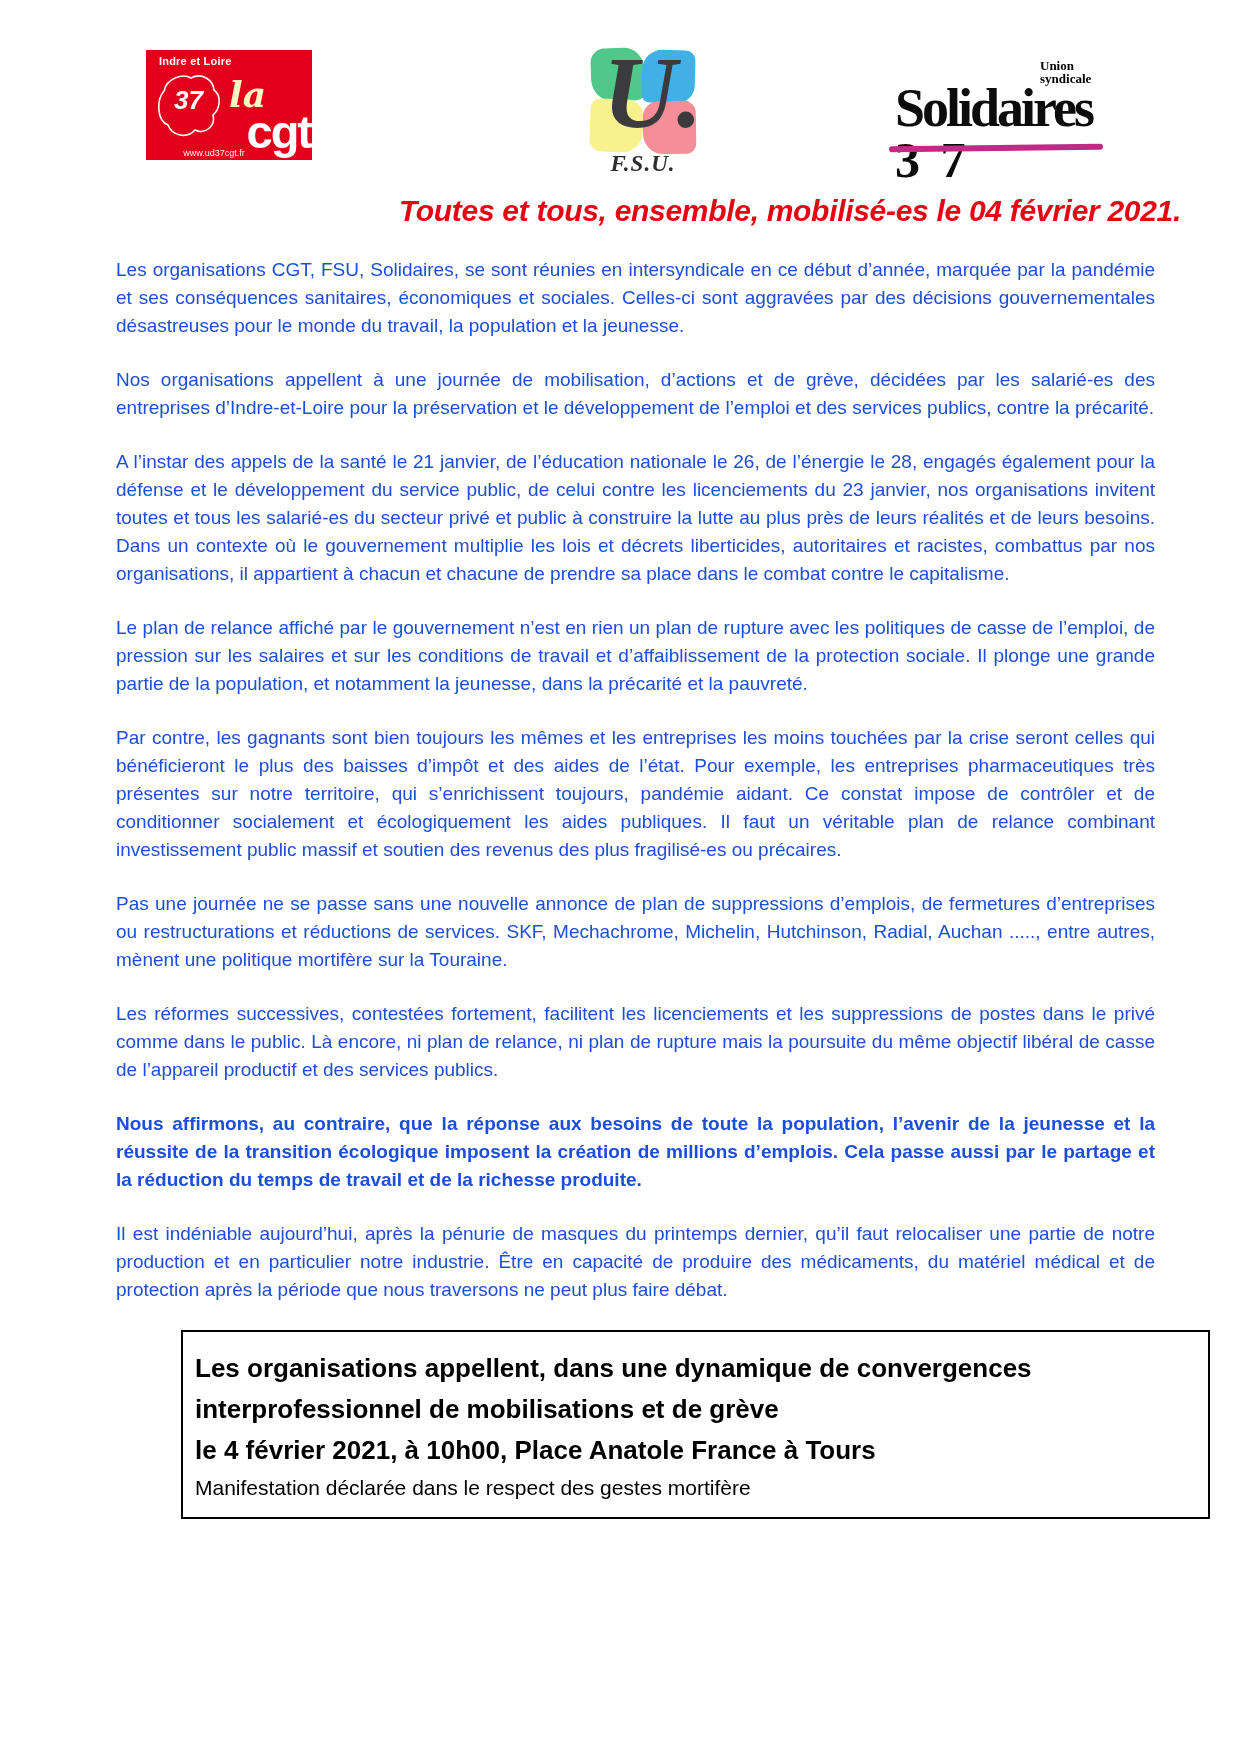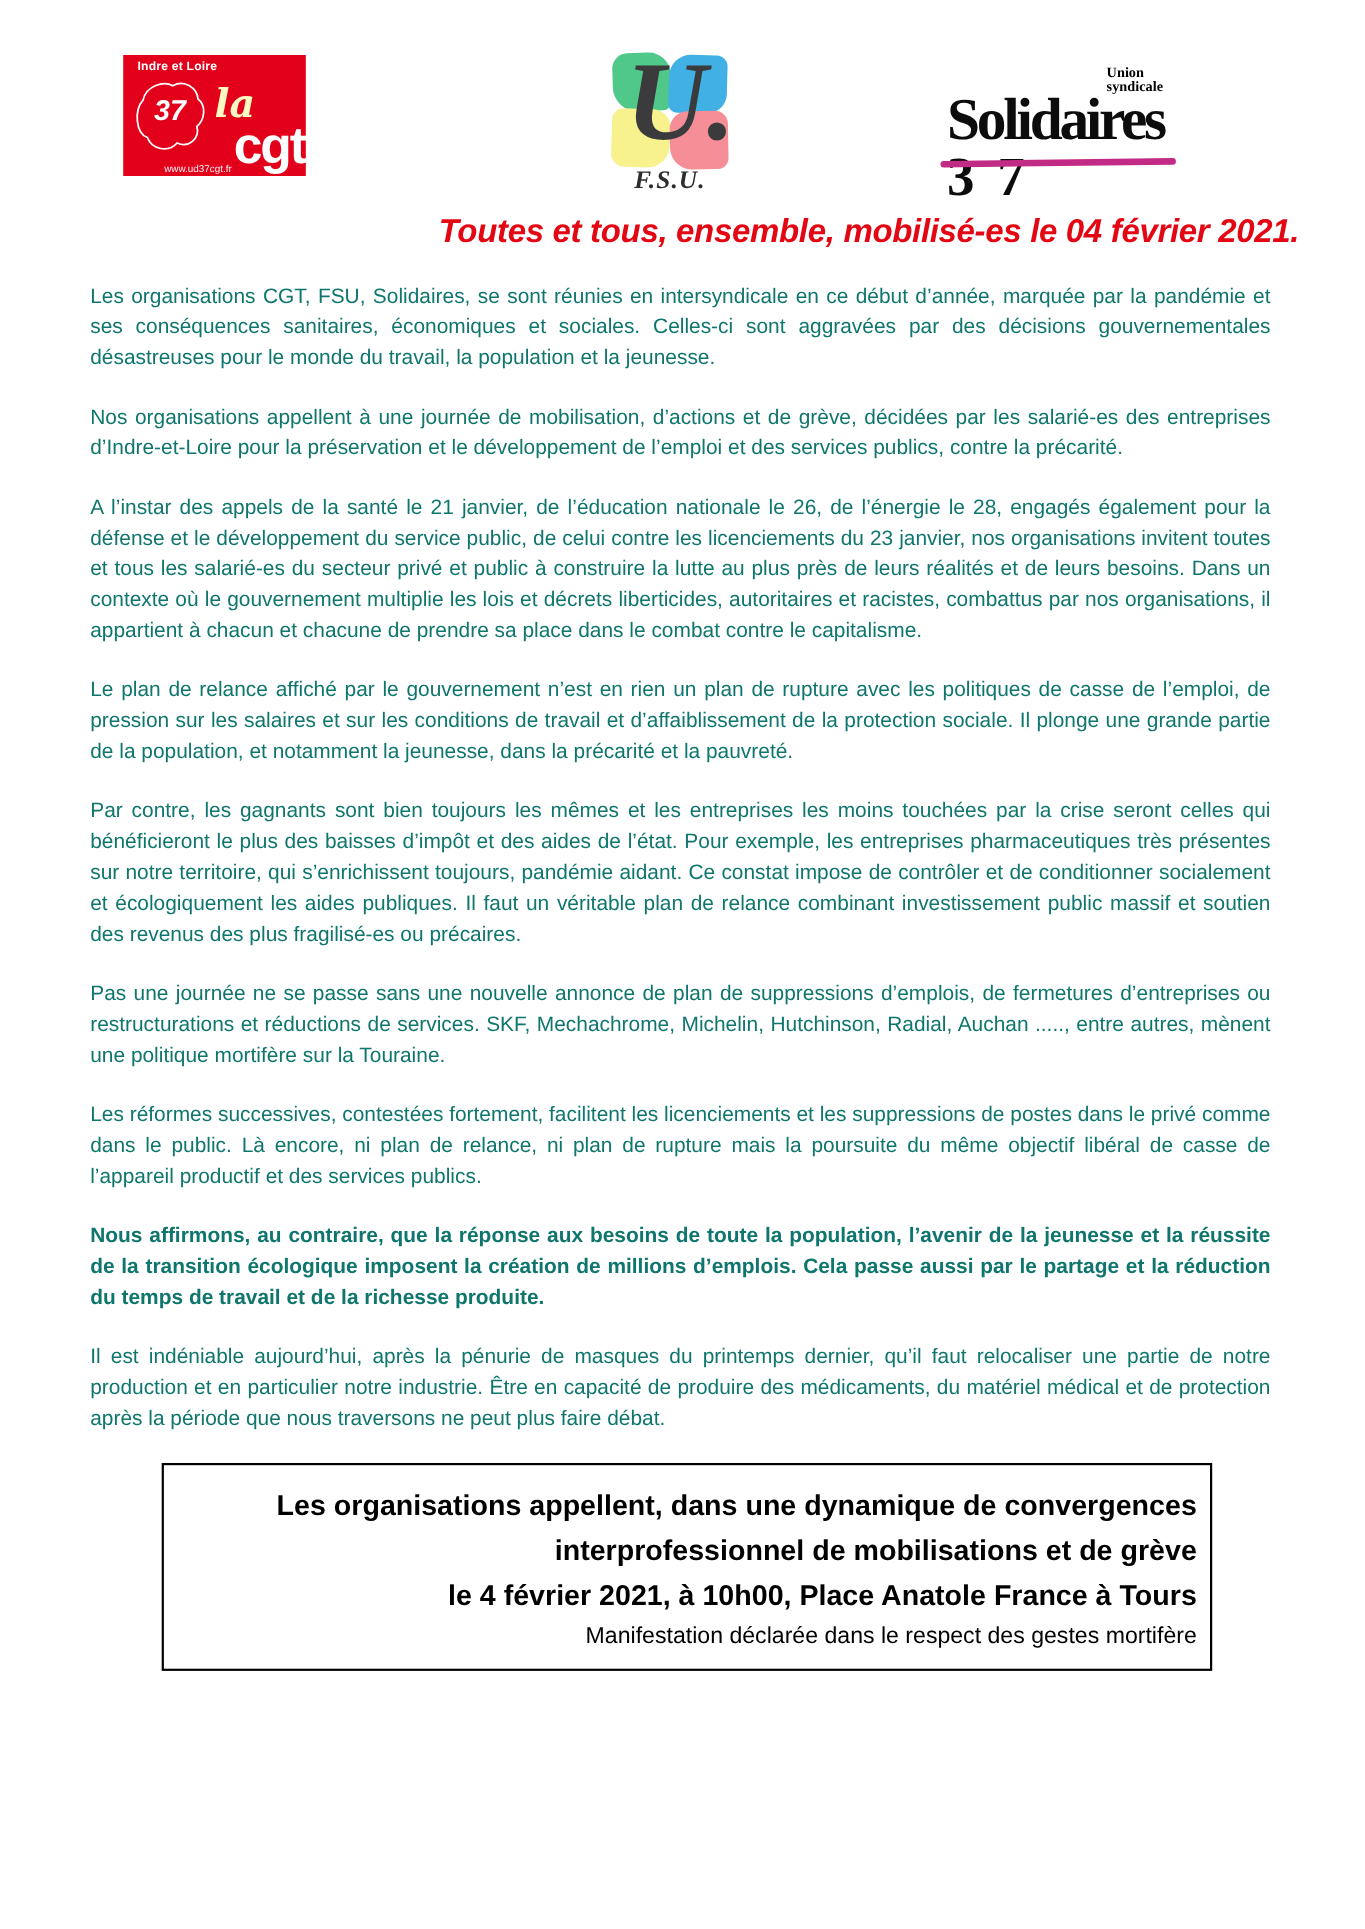--- a/index.html
+++ b/index.html
@@ -1,18 +1,18 @@
 <!DOCTYPE html>
 <html><head>
 <meta charset="utf-8">
 <style>
   * { margin:0; padding:0; box-sizing:border-box; }
   html,body { background:#ffffff; }
   body { font-family:"Liberation Sans", sans-serif; color:#111; }
-  .page { position:relative; width:1241px; height:1754px; margin:0 auto; background:#fff; overflow:hidden; }
+  .page { position:relative; width:1241px; height:1754px; margin:0 auto; background:#fff; overflow:hidden;padding-left:34px; }
 
   
   .logos { position:relative; height:178px; }
 
   
   .logo-cgt { position:absolute; left:112px; top:50px; width:166px; height:110px; background:#e2001a; color:#fff; }
   .cgt-region { position:absolute; top:5px; left:13px; font-size:11px; font-weight:bold; letter-spacing:.2px; }
   .cgt-map { position:absolute; top:19px; left:6px; width:74px; height:76px; }
   .cgt-la { position:absolute; right:46px; top:26px; font-family:"DejaVu Serif", serif; font-style:italic; font-weight:bold; color:#fef9c3; font-size:36px; line-height:1; }
   .cgt-name { position:absolute; right:1px; bottom:9px; font-size:47px; font-weight:bold; line-height:.8; letter-spacing:-2px; }
@@ -33,26 +33,26 @@
   .sol-union { position:absolute; left:153px; top:4px; font-family:"Liberation Serif", serif; font-weight:bold; font-size:13px; line-height:13px; color:#000; }
   .sol-row { position:absolute; left:0; top:26px; white-space:nowrap; display:flex; align-items:baseline;flex-direction:column; }
   .sol-name { font-family:"Liberation Serif", serif; font-weight:bold; font-size:54px; line-height:1; letter-spacing:-3px; color:#0c0c0c; }
   .sol-dept { font-family:"Liberation Serif", serif; font-weight:bold; font-size:50px; line-height:1; letter-spacing:4px; margin-left:8px; color:#0c0c0c; }
   .sol-underline { position:absolute; left:2px; top:90px; width:214px; height:6px; background:#c22b85; border-radius:3px; transform:rotate(-.7deg); }
 
   
   .title { text-align:right; color:#e30613; font-weight:bold; font-style:italic; font-size:30px; margin:16px 60px 28px; letter-spacing:-.3px; }
 
   
-  .content { margin:0 86px 0 82px; text-align:justify; font-size:19px; line-height:28px; color:#0f766e; }
+  .content { margin:0 86px 0 82px; text-align:justify; font-size:19px; line-height:28px; color:#1d4ed8; }
   .content p { margin-bottom:26px; }
   .content p.strong { font-weight:bold; }
 
   
-  .callout-box { margin:6px 0 0 147px; width:955px; border:2px solid #000; text-align:right; padding:16px 12px 12px; }
+  .callout-box { margin:6px 0 0 147px; width:1029px; border:2px solid #000; text-align:left; padding:16px 12px 12px; }
   .box-line { font-weight:bold; font-size:26px; line-height:41px; color:#000; }
   .box-note { font-size:21px; line-height:34px; color:#000; }
 
   
   .dateline { margin:14px 86px 0 0; text-align:right; font-size:20px; color:#0d0d0d; }
 </style>
 </head>
 <body>
 
 <div class="page">

